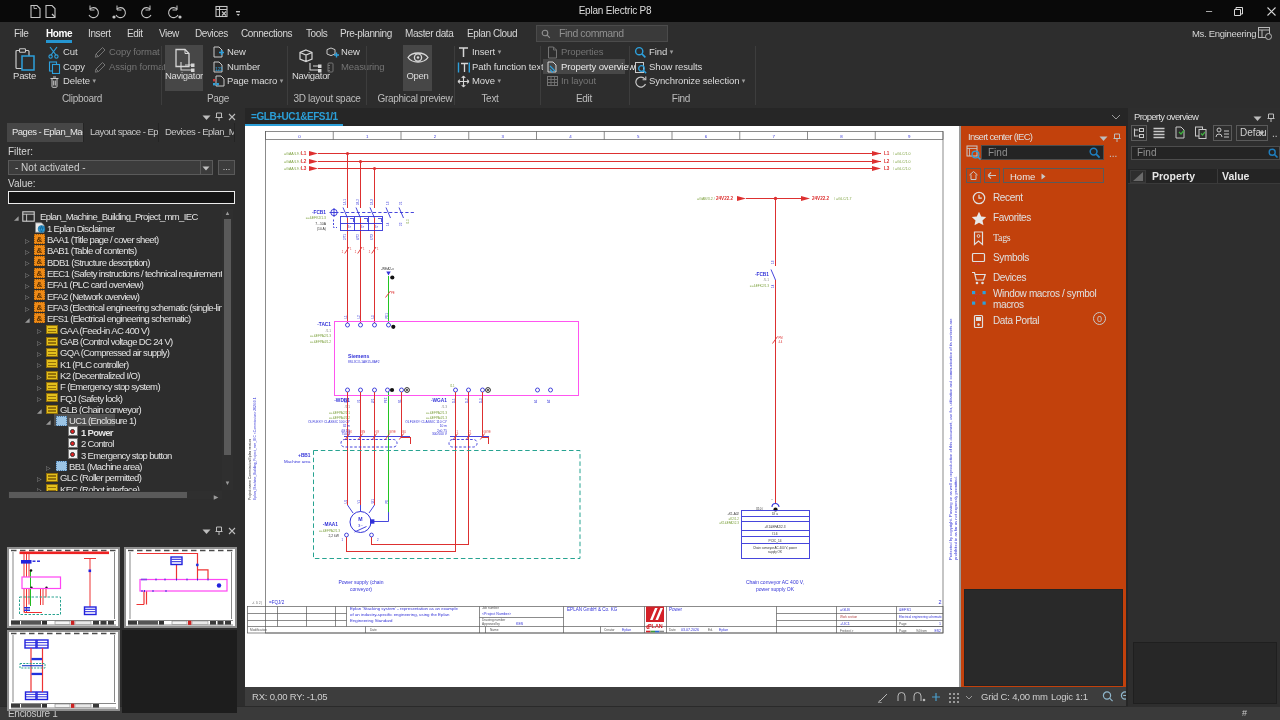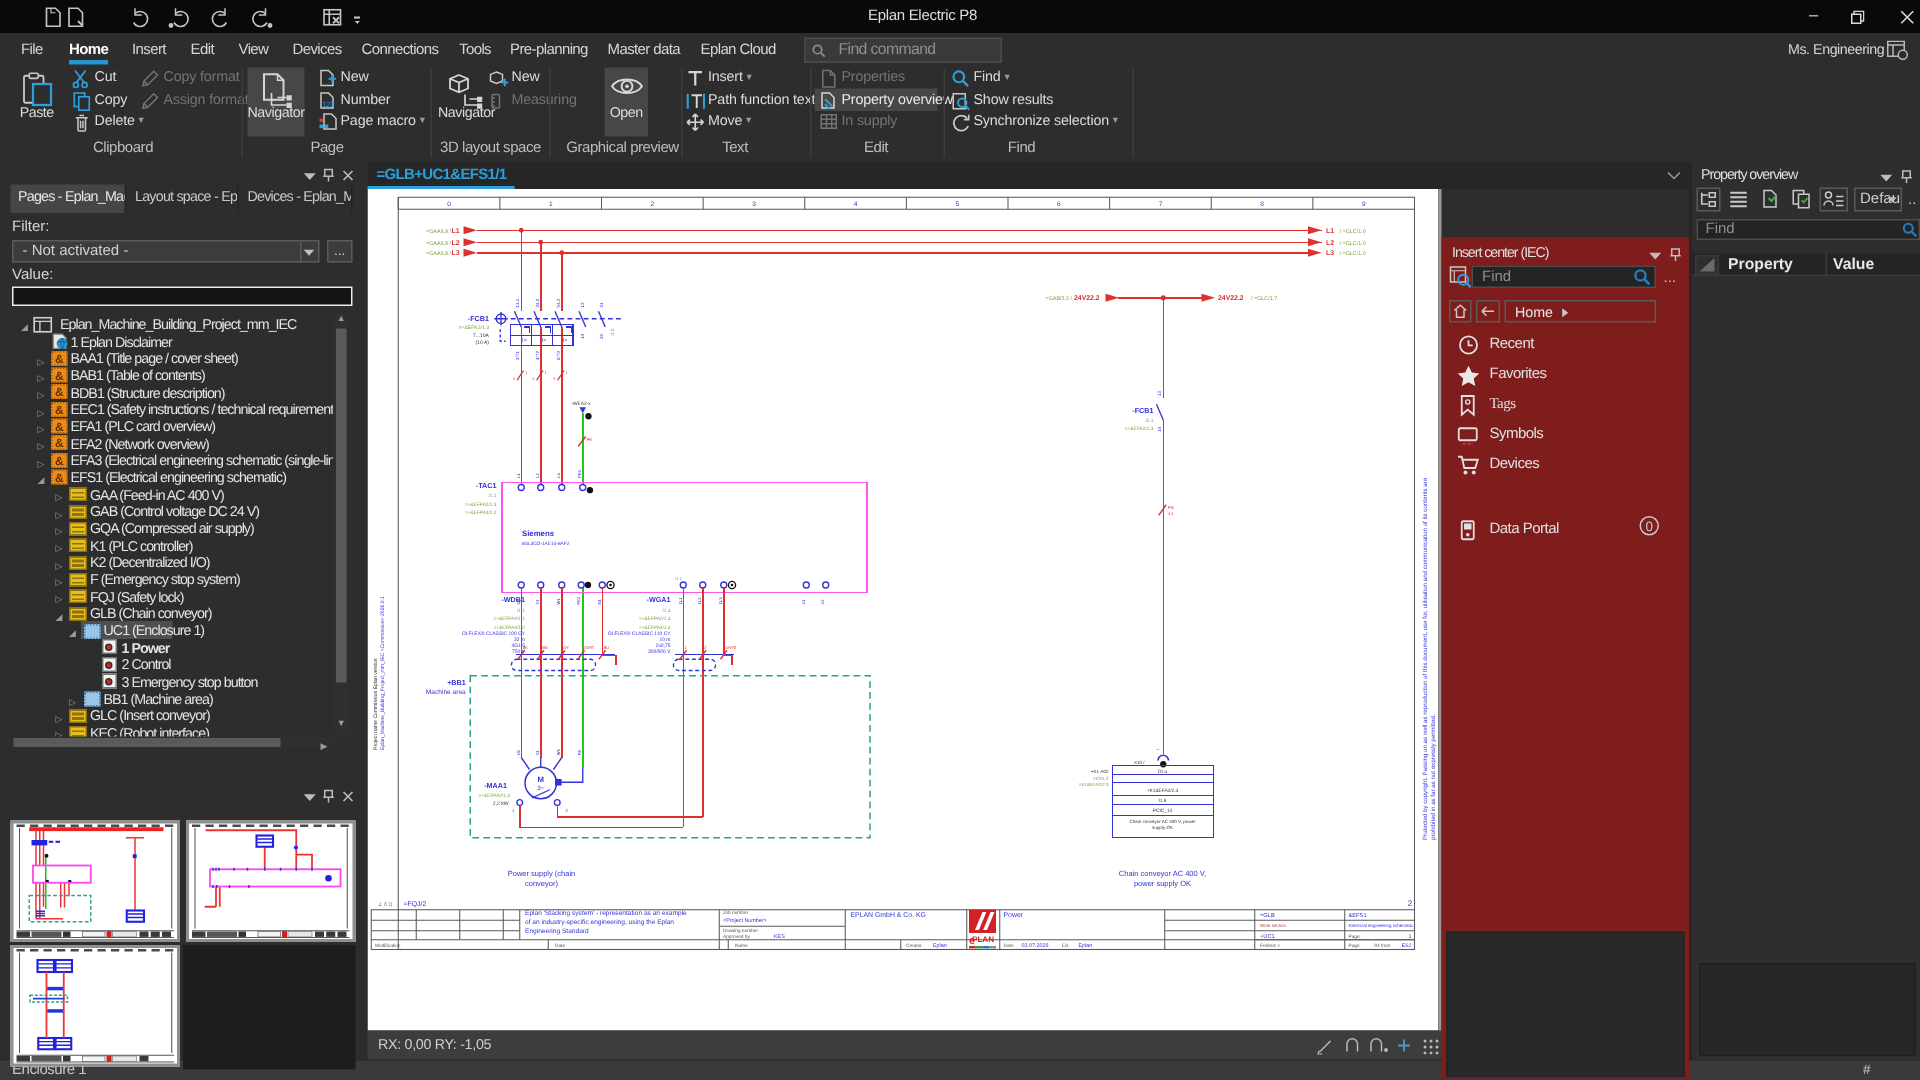--- a/index.html
+++ b/index.html
@@ -66,21 +66,21 @@
 .ic-page b { position:absolute; left:1px; top:2px; width:5px; height:5px; border-radius:50%; background:#e02020; border:1px solid #333; }
 #treetabs { position:absolute; left:0; top:395px; width:243px; height:17px; }
 #gpreview { position:absolute; left:0; top:412px; width:243px; height:186px; }
 .thumb { position:absolute; width:113px; height:81px; background:#ffffff; border:2px solid #8f8f8f; }
 .sbtrack { position:absolute; background:#2f2f2f; }
 .sbthumb { position:absolute; background:#5a5a5a; }
 .sbarrow { position:absolute; color:#9b9b9b; font-size:6px; text-align:center; }
 
 
 #rstrip { left:959px; top:108px; width:167px; height:18px; background:#262626; }
-#insertpanel { left:961px; top:126px; width:165px; height:561px; background:#7f1d1d; color:#d6d6d6;margin-top:32px; }
+#insertpanel { left:961px; top:126px; width:165px; height:561px; background:#c2410c; color:#d6d6d6; }
 #proppanel { left:1128px; top:108px; width:152px; height:599px; background:#2e2e2e; color:#d6d6d6; }
 .inbox { position:absolute; background:#242424; border:1px solid #4d4d4d; color:#8f8f8f; font-size:10px; }
 .obtn { position:absolute; border:1px solid #5a5a5a;text-align:right; }
 .itemrow { position:absolute; left:0; width:100%; font-size:10px; color:#e0e0e0; }
 .itemrow .tx { position:absolute; left:32px; top:3px; letter-spacing:-0.35px; }
 .pico { position:absolute; }
 </style>
 </head>
 <body>
 <div id="root">
@@ -322,21 +322,21 @@
         </span>
         <span class="txt" style="color:#eaeaea;">Property overview</span>
       </div>
     <div class="sbtn dis" style="left:546px;top:31px;">
         <span class="ic">
           <svg width="13" height="13" viewBox="0 0 13 13">
             <rect x="1.5" y="1.5" width="10" height="9" fill="none" stroke="#747474"></rect>
             <path d="M1.5,4.5 h10 M1.5,7.5 h10 M5,1.5 v9 M8.5,1.5 v9" stroke="#747474" stroke-width="0.9"></path>
           </svg>
         </span>
-        <span class="txt">In supply</span>
+        <span class="txt">In layout</span>
       </div>
 
     <div class="sbtn" style="left:634px;top:2px;">
         <span class="ic">
           <svg width="13" height="13" viewBox="0 0 13 13">
             <circle cx="5.2" cy="5.2" r="3.6" fill="none" stroke="#2da0dc" stroke-width="1.4"></circle>
             <path d="M7.9,7.9 l3.5,3.5" stroke="#2da0dc" stroke-width="1.6"></path>
           </svg>
         </span>
         <span class="txt">Find <span class="caret">▾</span></span>
@@ -593,21 +593,21 @@
           <span class="texp" style="left:46px;top:3px;">▷</span>
           <span class="ticon ic-enc" style="left:56px;top:0.5px;"></span>
           <span class="lab" style="left:69px;">BB1 (Machine area)</span>
         </div>
       <div class="trow" style="top:262.85px;">
           <span class="texp" style="left:37px;top:3px;">▷</span>
           <span class="ticon ic-struct" style="left:46px;top:1px;">
             <i></i>
             <i></i>
           </span>
-          <span class="lab" style="left:60px;">GLC (Insert conveyor)</span>
+          <span class="lab" style="left:60px;">GLC (Roller permitted)</span>
         </div>
       <div class="trow" style="top:274.2px;">
           <span class="texp" style="left:37px;top:3px;">▷</span>
           <span class="ticon ic-struct" style="left:46px;top:1px;">
             <i></i>
             <i></i>
           </span>
           <span class="lab" style="left:60px;">KEC (Robot interface)</span>
         </div>
     </div>
@@ -1123,20 +1123,34 @@
         <span class="tx">Symbols</span>
       </div>
     <div class="itemrow" style="top:143px;height:20px;">
         <svg class="pico" style="left:10px;top:2px;" width="16" height="15" viewBox="0 0 16 15">
           <path d="M1,1.5 h2.5 l1.7,7.5 h7.3 l1.7,-5.5 h-10" fill="none" stroke="#e0e0e0" stroke-width="1.2"></path>
           <circle cx="6" cy="12" r="1.3" fill="#e0e0e0"></circle>
           <circle cx="11.5" cy="12" r="1.3" fill="#e0e0e0"></circle>
         </svg>
         <span class="tx">Devices</span>
       </div>
+    <div class="itemrow" style="top:160px;height:30px;">
+        <svg class="pico" style="left:10px;top:4px;" width="16" height="16" viewBox="0 0 16 16">
+          <g fill="#2da0dc">
+            <rect x="1" y="1" width="3.2" height="3.2"></rect>
+            <rect x="11.5" y="1" width="3.2" height="3.2"></rect>
+            <rect x="1" y="11.5" width="3.2" height="3.2"></rect>
+            <rect x="11.5" y="11.5" width="3.2" height="3.2"></rect>
+          </g>
+          <g fill="none" stroke="#cc3333" stroke-width="1.2" stroke-dasharray="2,1.6">
+            <rect x="4.5" y="4.5" width="6.5" height="6.5"></rect>
+          </g>
+        </svg>
+        <span class="tx" style="top:2px;">Window macros / symbol<br>macros</span>
+      </div>
     <div class="itemrow" style="top:186px;height:20px;">
         <svg class="pico" style="left:12px;top:2px;" width="11" height="15" viewBox="0 0 11 15">
           <rect x="1.5" y="1.5" width="8" height="12" rx="1" fill="none" stroke="#e0e0e0" stroke-width="1.2"></rect>
           <rect x="3" y="3" width="5" height="4" fill="#e0e0e0"></rect>
           <circle cx="5.5" cy="10.5" r="1.2" fill="#e0e0e0"></circle>
         </svg>
         <span class="tx">Data Portal</span>
       </div>
     <div style="position:absolute;left:132px;top:186px;width:13px;height:13px;border:1.2px solid #c9c9c9;border-radius:50%;color:#c9c9c9;font-size:9px;text-align:center;line-height:12px;">0</div>
     <div style="position:absolute;left:3px;top:463px;width:159px;height:97px;background:#292929;border:1px solid #232323;"></div>

